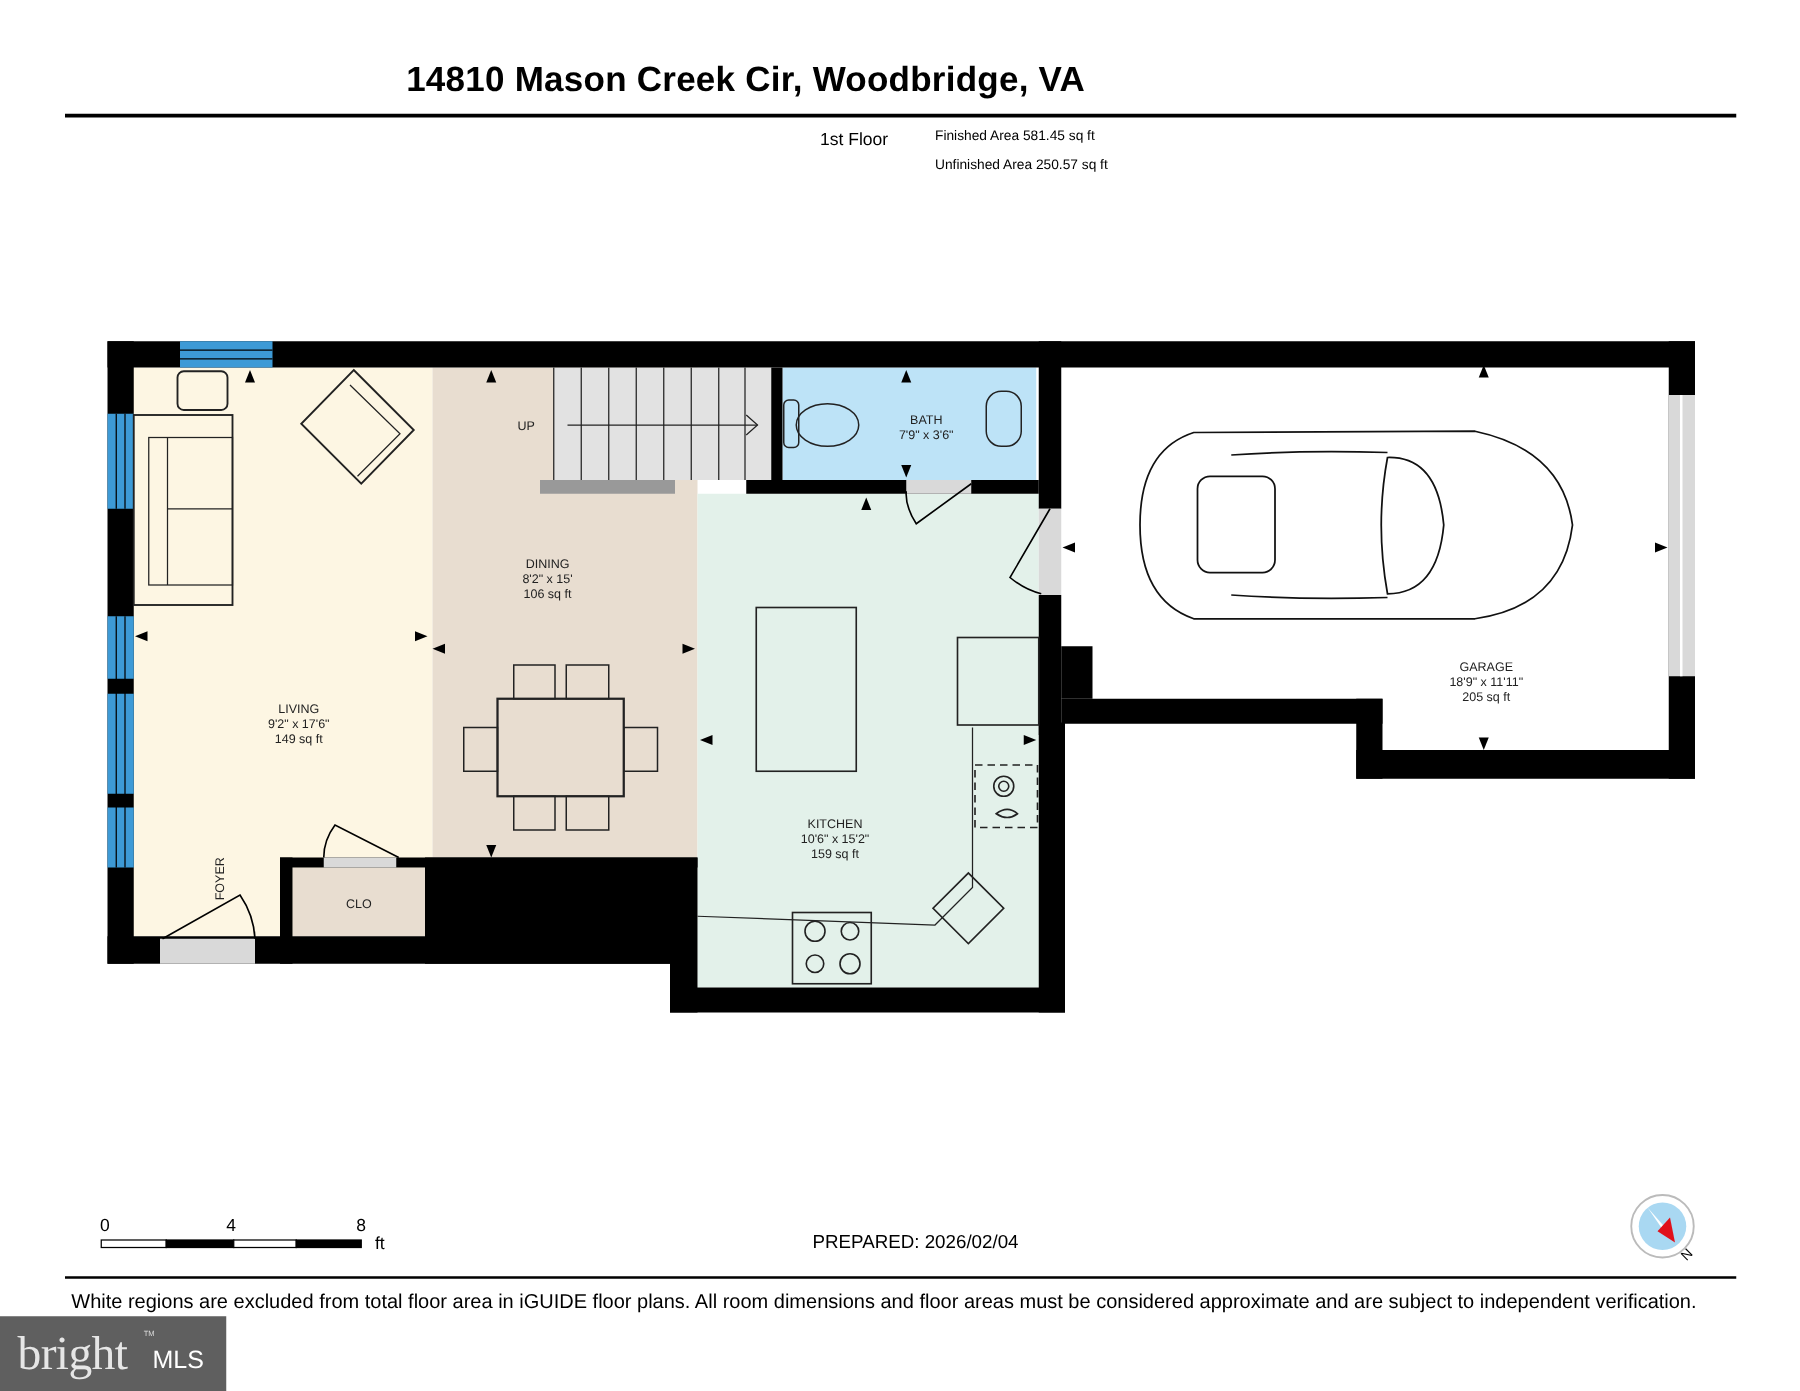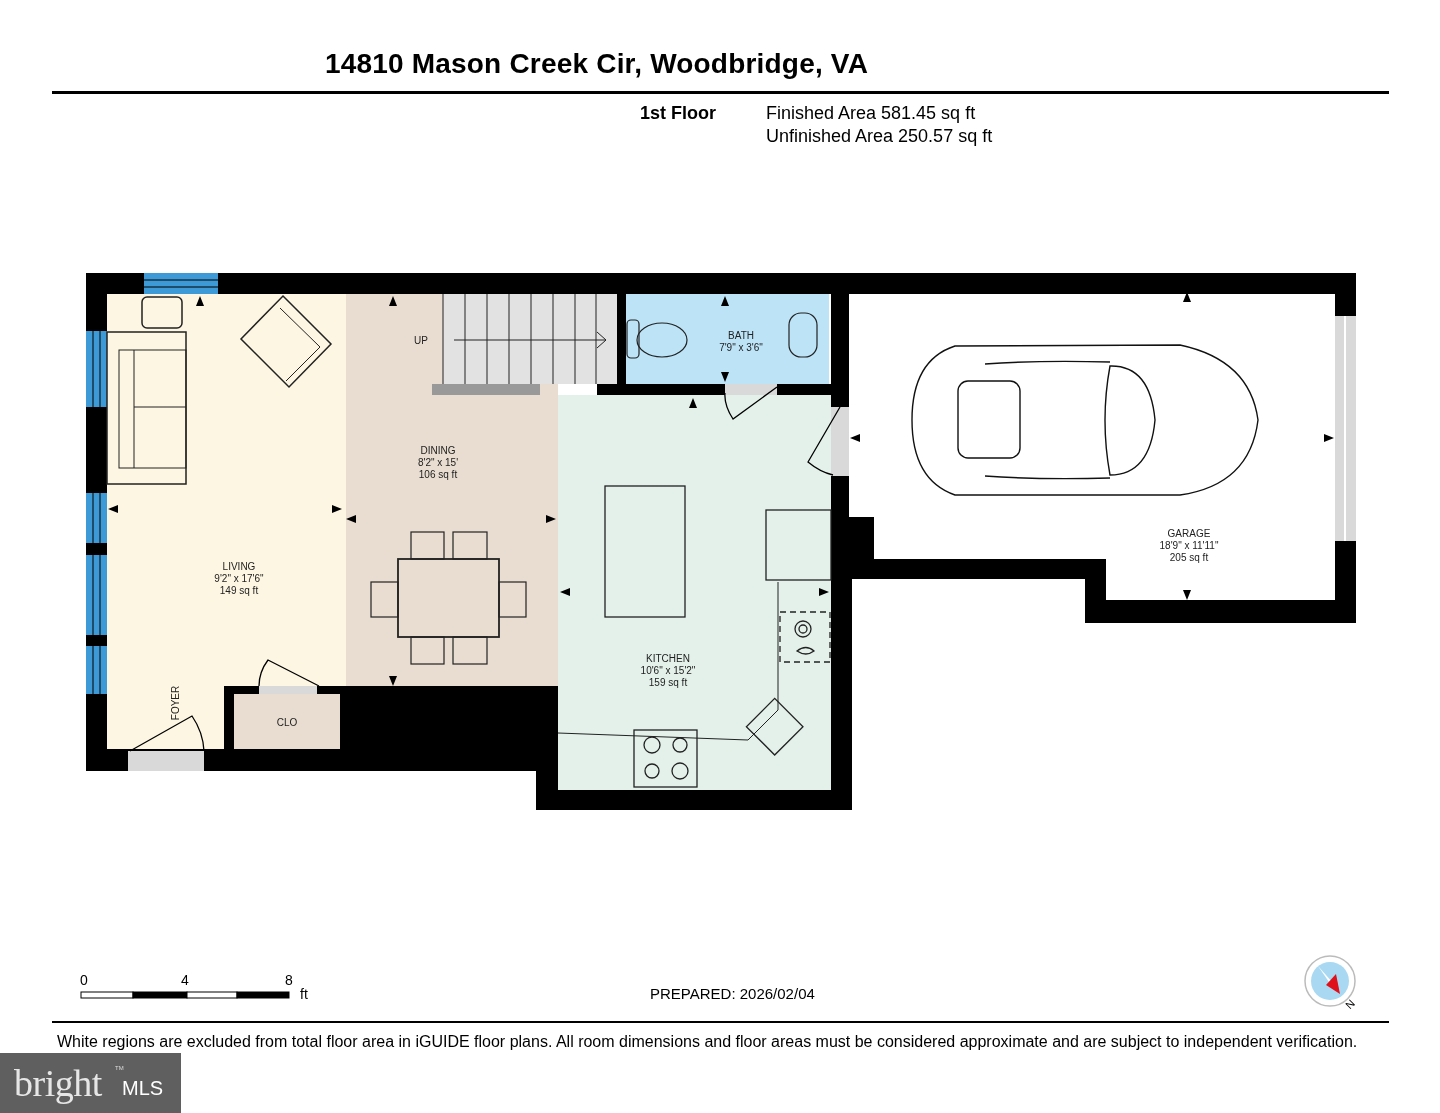--- a/index.html
+++ b/index.html
@@ -3,22 +3,22 @@
   <meta charset="utf-8">
   <style>
     html, body { margin: 0; padding: 0; background: #ffffff; }
     body { width: 1440px; height: 1113px; position: relative; overflow: hidden;
            font-family: "Liberation Sans", sans-serif; color: #000; }
     .title { position: absolute; left: 0; width: 1193px; top: 48px; text-align: center;
              font-size: 28px; font-weight: bold; letter-spacing: 0.2px; }
     .rule { position: absolute; left: 52px; width: 1337px; height: 3px; background: #000; }
     .rule.top { top: 91px; }
     .rule.bottom { top: 1021px; height: 2px; }
-    .floor-label { position: absolute; left: 640px; top: 103px; font-size: 18px; font-weight: bold; }
-    .area { position: absolute; left: 766px; font-size: 18px; }
+    .floor-label { position: absolute; left: 656px; top: 103px; font-size: 14px; font-weight: normal; }
+    .area { position: absolute; left: 748px; font-size: 11px; }
     .area.finished { top: 103px; }
     .area.unfinished { top: 126px; }
     svg.plan { position: absolute; left: 0; top: 0; }
     .room-label { font-family: "Liberation Sans", sans-serif; font-size: 10px; fill: #222; text-anchor: middle; }
     .scale-num { position: absolute; top: 972px; font-size: 14px; }
     .prepared { position: absolute; left: 650px; top: 985px; font-size: 15px; }
     .disclaimer { position: absolute; left: 57px; top: 1033px; font-size: 16px; }
     .logo { position: absolute; left: 0; top: 1053px; width: 181px; height: 60px; background: #5f5f5f; }
     .logo-text { position: absolute; left: 14px; top: 8px; font-family: "Liberation Serif", serif;
                  font-size: 38px; color: #e6e6e6; letter-spacing: -0.5px; }

